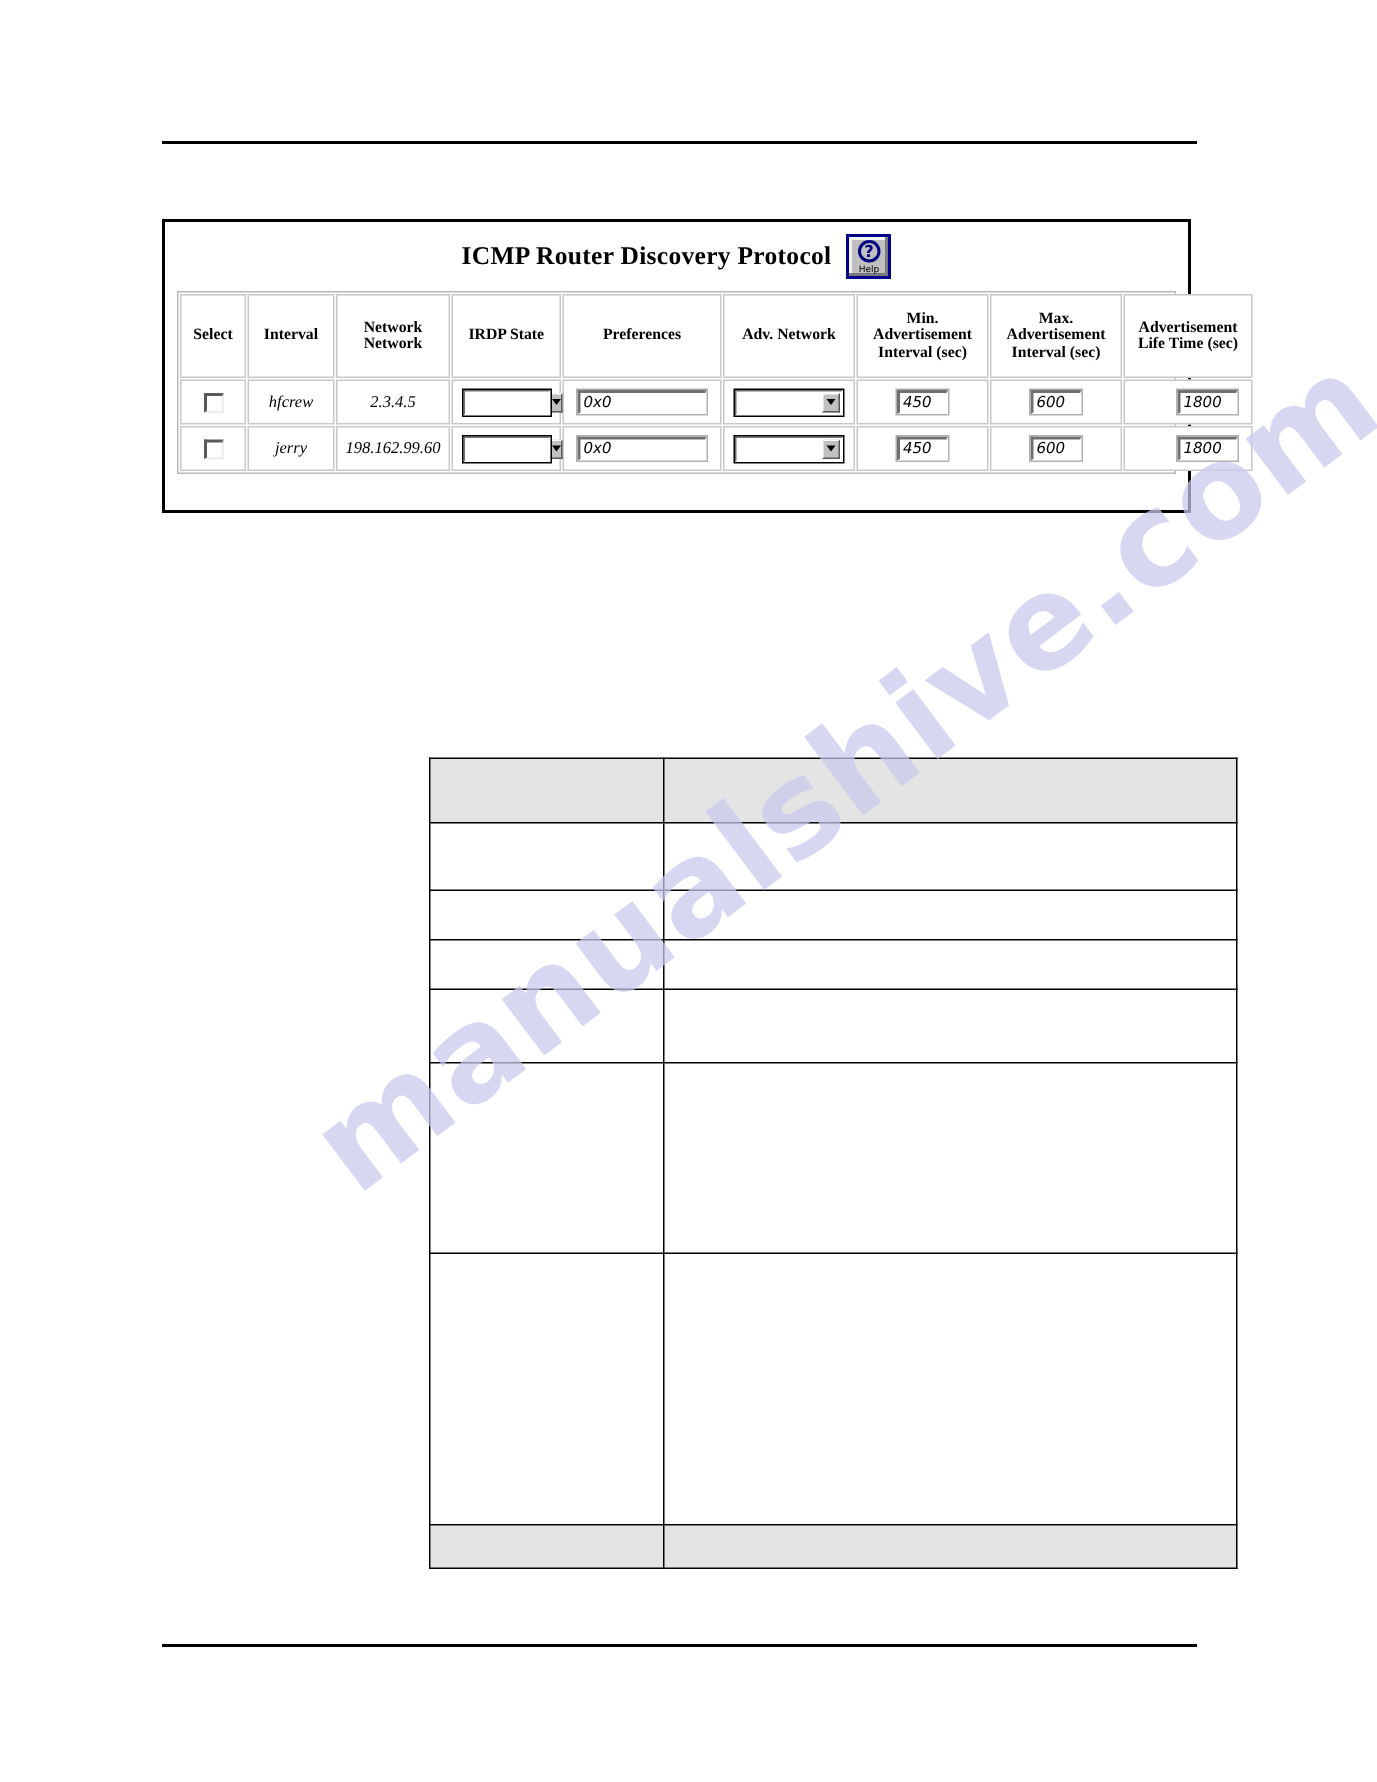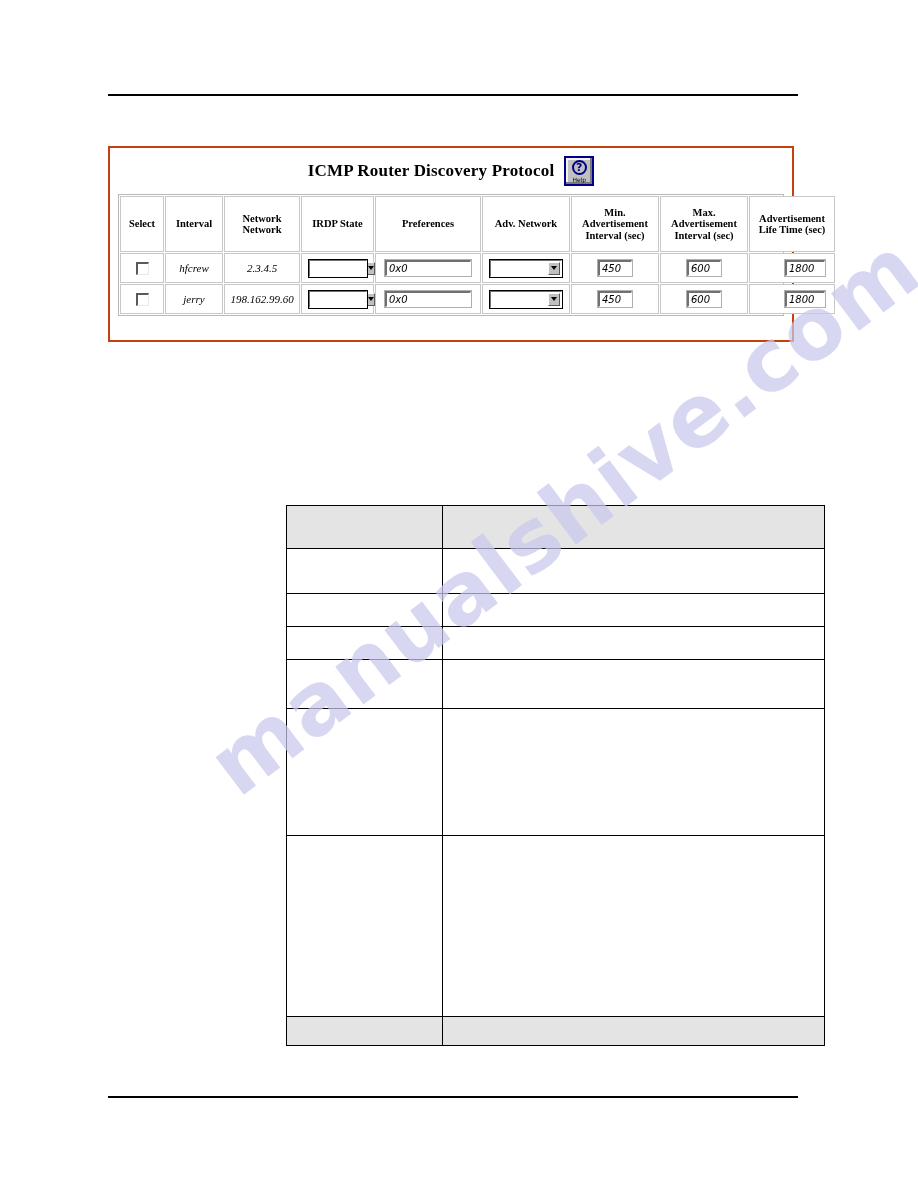--- a/index.html
+++ b/index.html
@@ -53,21 +53,21 @@
     transform-origin: left top;
   }
 
   
   .ui-panel {
     position: absolute;
     left: 108px;
     top: 146px;
     width: 686px;
     height: 196px;
-    border: 2px solid #c2410c;
+    border: 2px solid #000000;
     background: #ffffff;
     box-sizing: border-box;
     z-index: 2;
   }
   .ui-title-row {
     position: relative;
     height: 46px;
     display: flex;
     align-items: center;
     justify-content: center;

